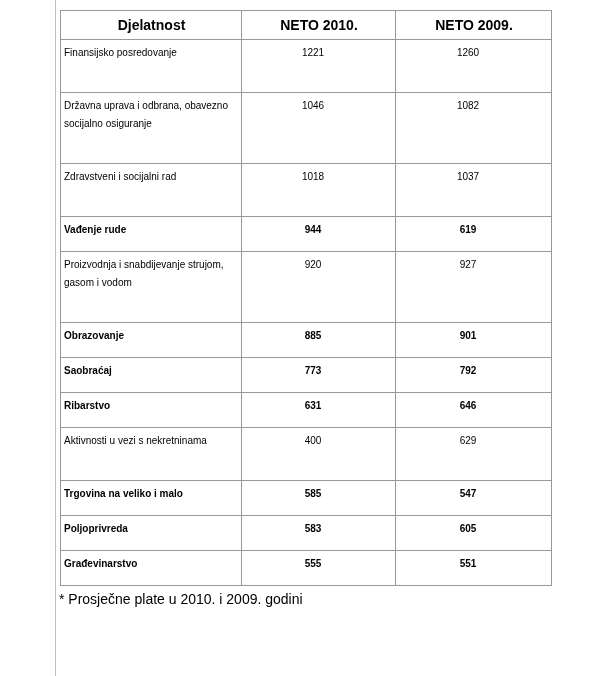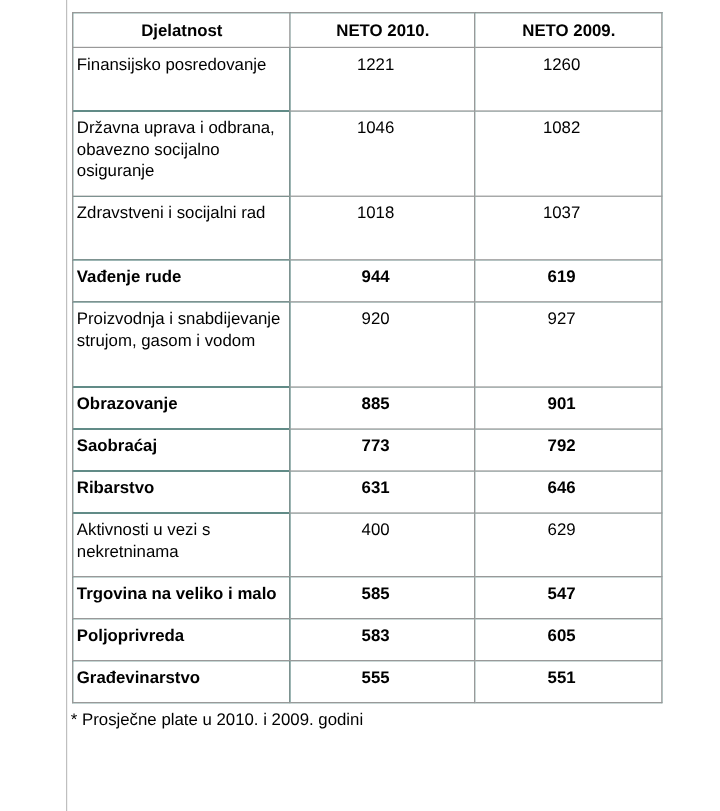--- a/index.html
+++ b/index.html
@@ -31,32 +31,32 @@
     position: absolute;
     left: 60px;
     top: 10px;
     width: 491px;
   }
 
   table.salary-table {
     border-collapse: collapse;
     table-layout: fixed;
     width: 491px;
-    background: #0f766e;
+    background: #c2410c;
   }
 
   table.salary-table col.col-activity { width: 181px; }
   table.salary-table col.col-net2010  { width: 154px; }
   table.salary-table col.col-net2009  { width: 156px; }
 
   table.salary-table th,
   table.salary-table td {
     border: 1px solid #999999;
     vertical-align: top;
-    font-size: 14px;
+    font-size: 10px;
     line-height: 18px;
     padding: 4px 3px 4px 4px;
     background: #ffffff;
   }
 
   table.salary-table thead th {
     text-align: center;
     font-weight: bold;
     font-size: 14px;
     height: 22px;

